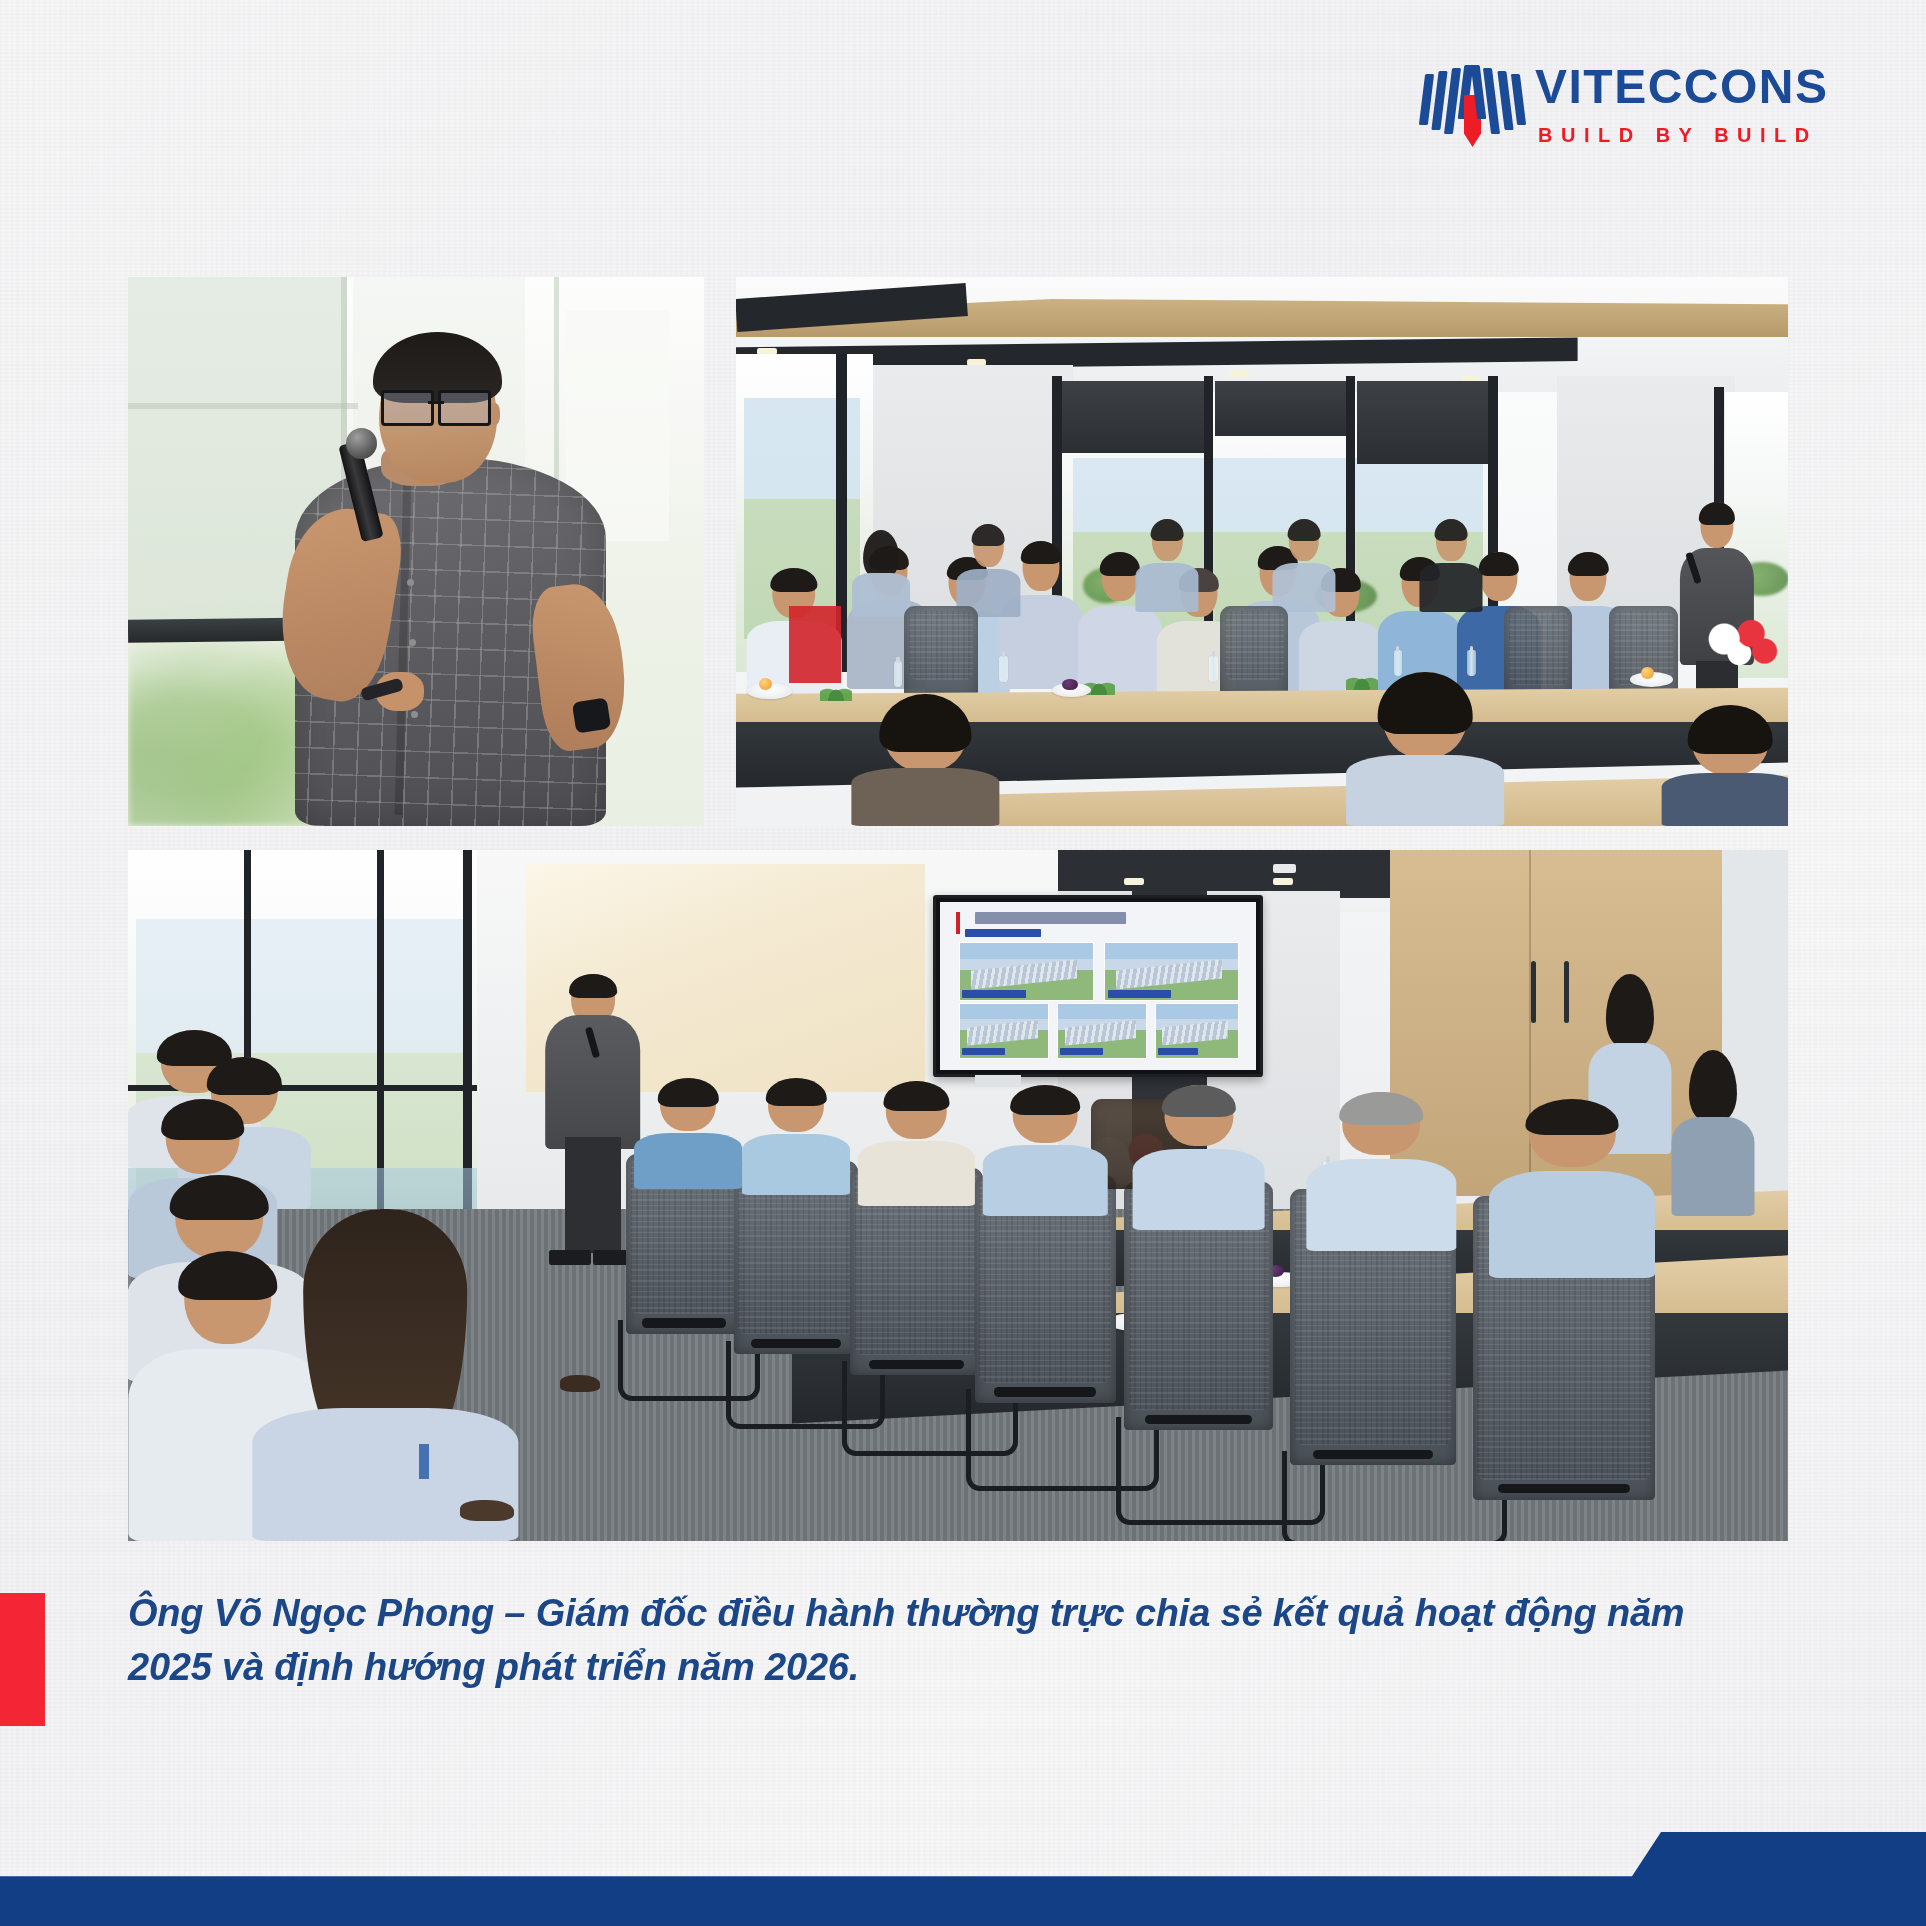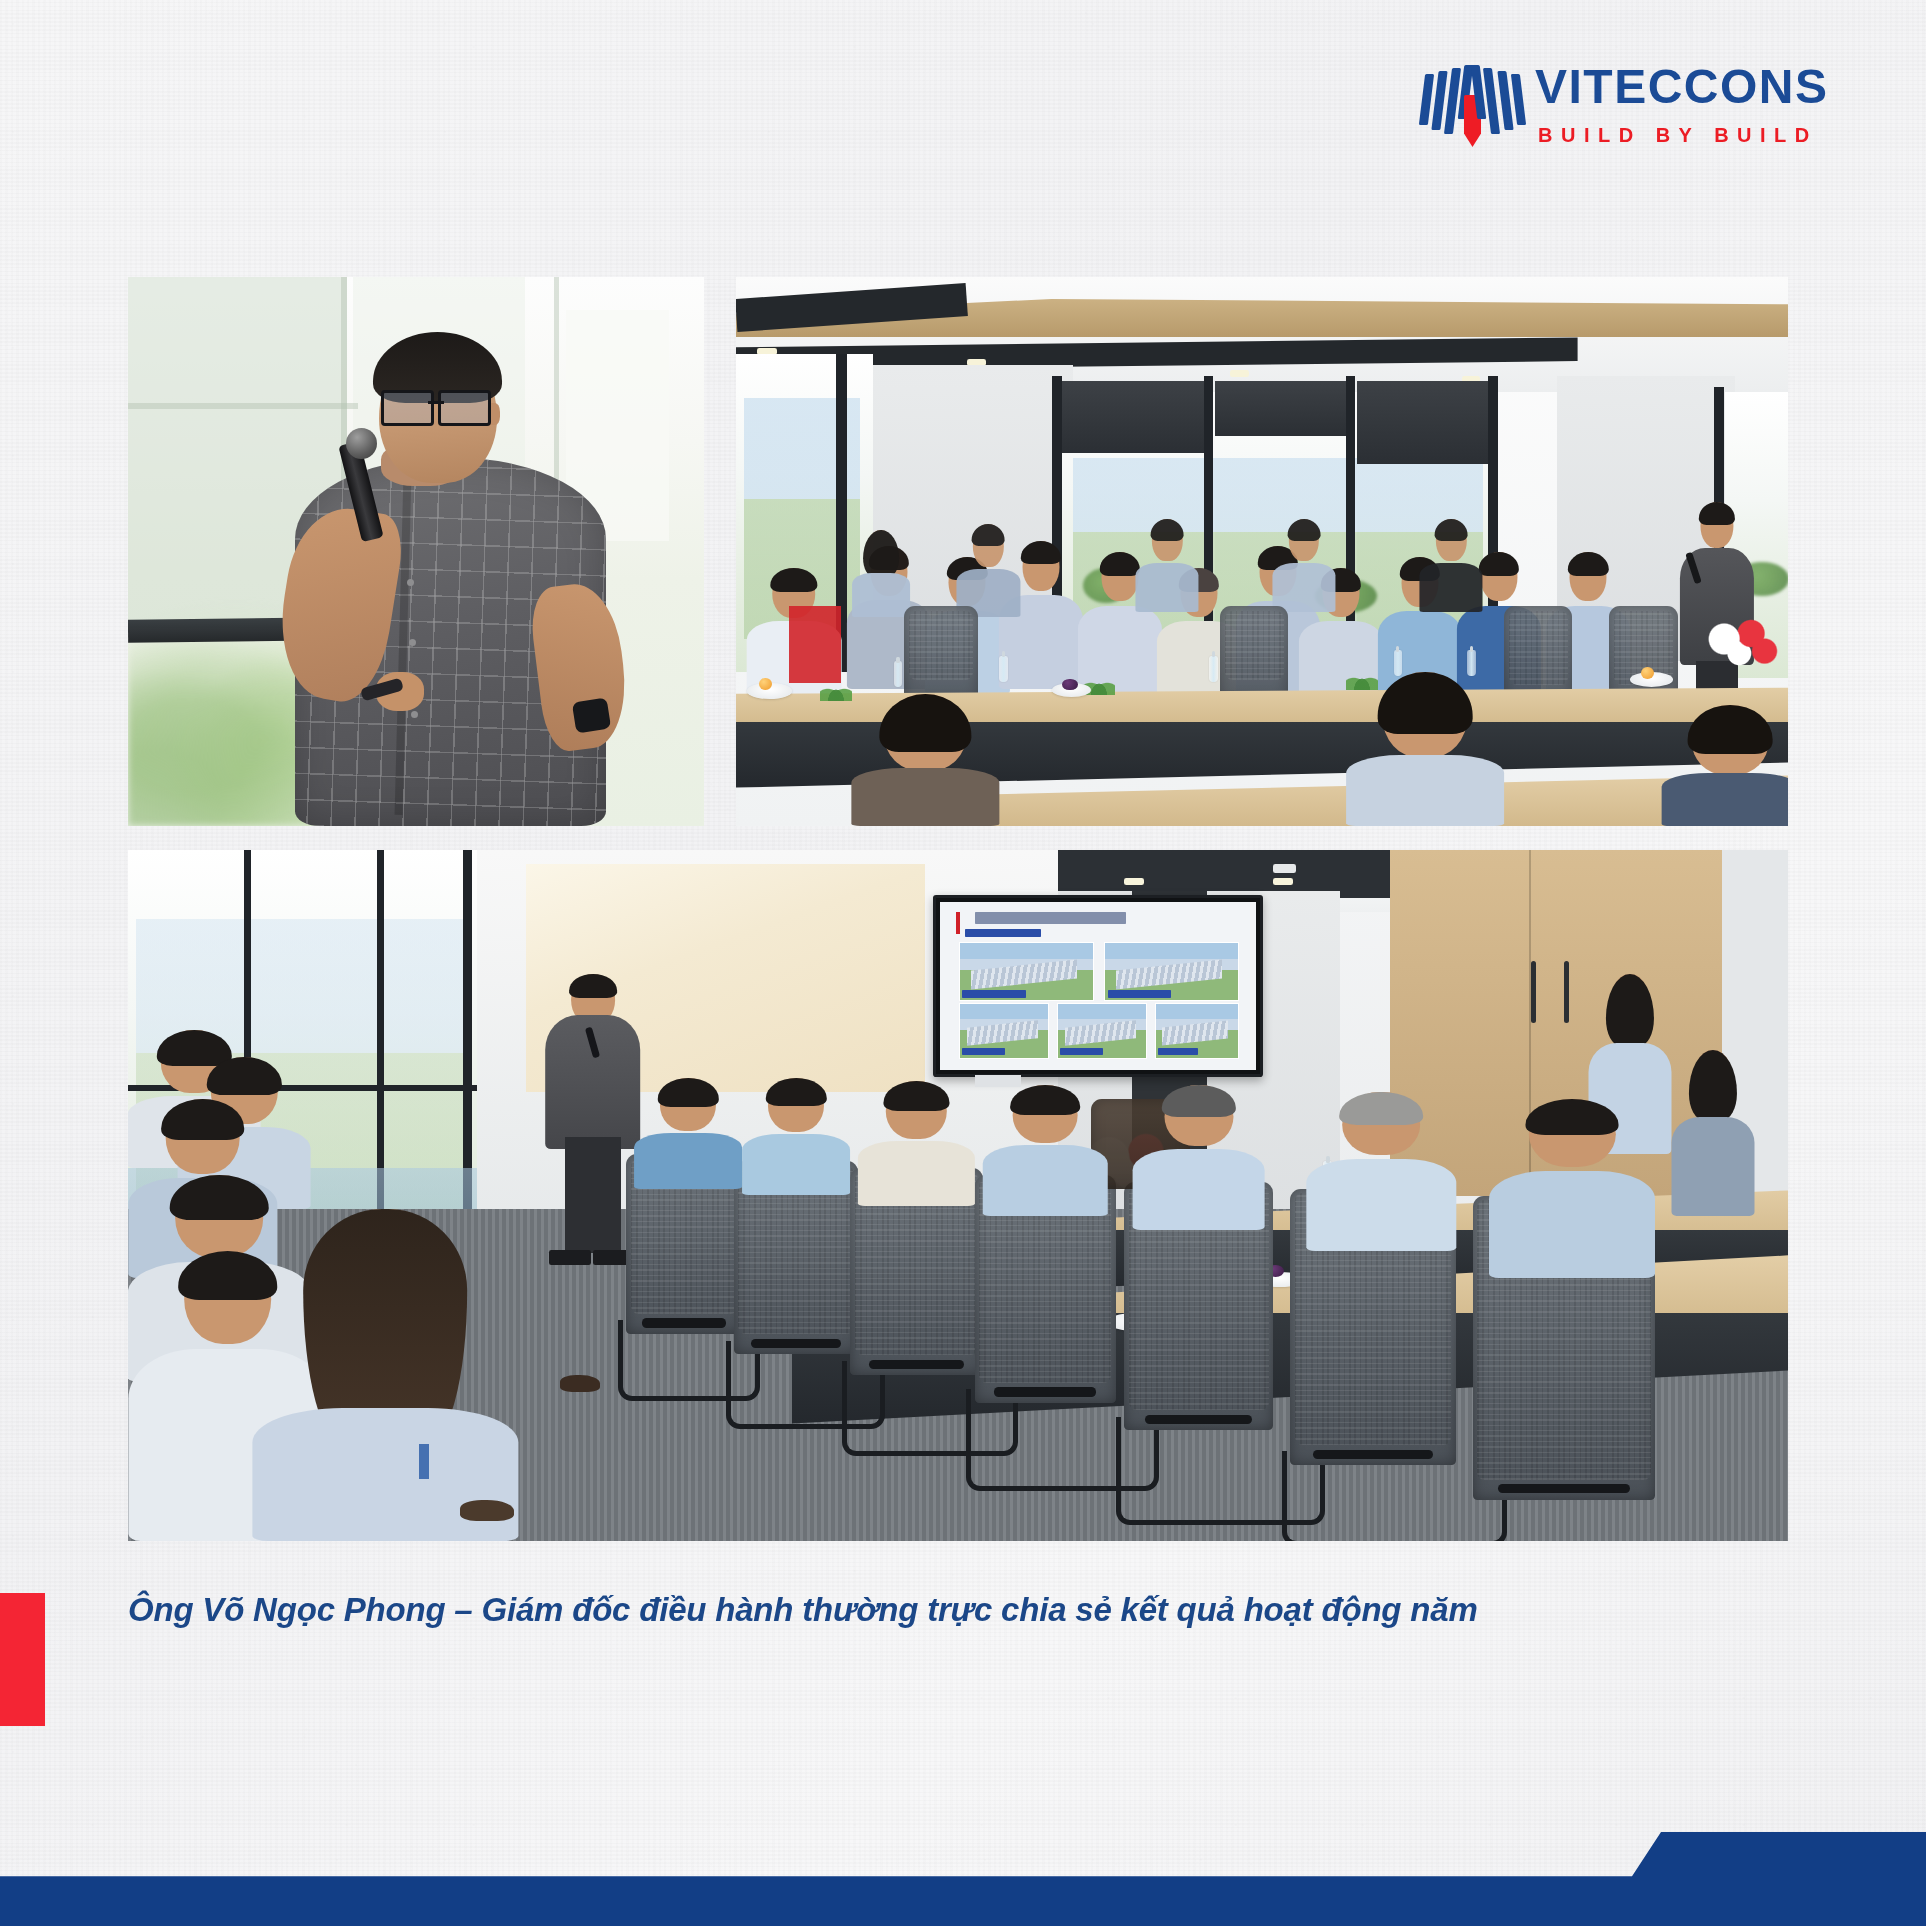--- a/index.html
+++ b/index.html
@@ -186,21 +186,21 @@
   .proj-screen{position:absolute;background:
     linear-gradient(160deg,#fbf6e8 0%,#f4ead2 40%,#efe1c3 100%);}
   .door{position:absolute;background:linear-gradient(180deg,#d8bd92,#c3a57a);}
   .door .seam{position:absolute;top:0;bottom:0;width:2.3px;background:rgba(0,0,0,.18);}
   .handle{position:absolute;width:5.4px;border-radius:3.1px;background:#2b2f33;}
 
   
   #accent-bar{position:absolute;left:0px;top:1593px;width:45px;height:133px;background:#f42534;}
   #caption{position:absolute;left:128px;top:1587px;width:1664px;
     color:#1b4788;font-family:"Liberation Sans",sans-serif;
-    font-style:italic;font-weight:bold;font-size:33px;line-height:1.42;
+    font-style:italic;font-weight:bold;font-size:38px;line-height:1.42;
     letter-spacing:-0.2px;}
   #caption span{display:block;}
 
   
   #footer{position:absolute;left:0;bottom:0;width:1926px;height:94px;
     background:#123e86;
     clip-path:polygon(0 47%,1632px 47%,1661px 0,1926px 0,1926px 100%,0 100%);}
 </style>
 </head>
 <body>
@@ -649,16 +649,17 @@
     </div>
   <div style="position:absolute;left:17.5%;top:86%;width:10.8px;height:35px;background:#2f5fa8;opacity:.85;"></div>
 
   <div style="position:absolute;left:26%;top:76%;width:40px;height:17px;background:#3b2c22;border-radius:40% 50% 30% 30%;"></div>
   <div style="position:absolute;left:20%;top:94%;width:54px;height:21.6px;background:#4b3a2c;border-radius:40% 50% 30% 30%;"></div>
 </div>
 
 <div id="accent-bar"></div>
 <div id="caption">
   <span>Ông Võ Ngọc Phong – Giám đốc điều hành thường trực chia sẻ kết quả hoạt động năm</span>
+  <span>2025 và định hướng phát triển năm 2026.</span>
 </div>
 
 <div id="footer"></div>
 
 
 </body></html>

